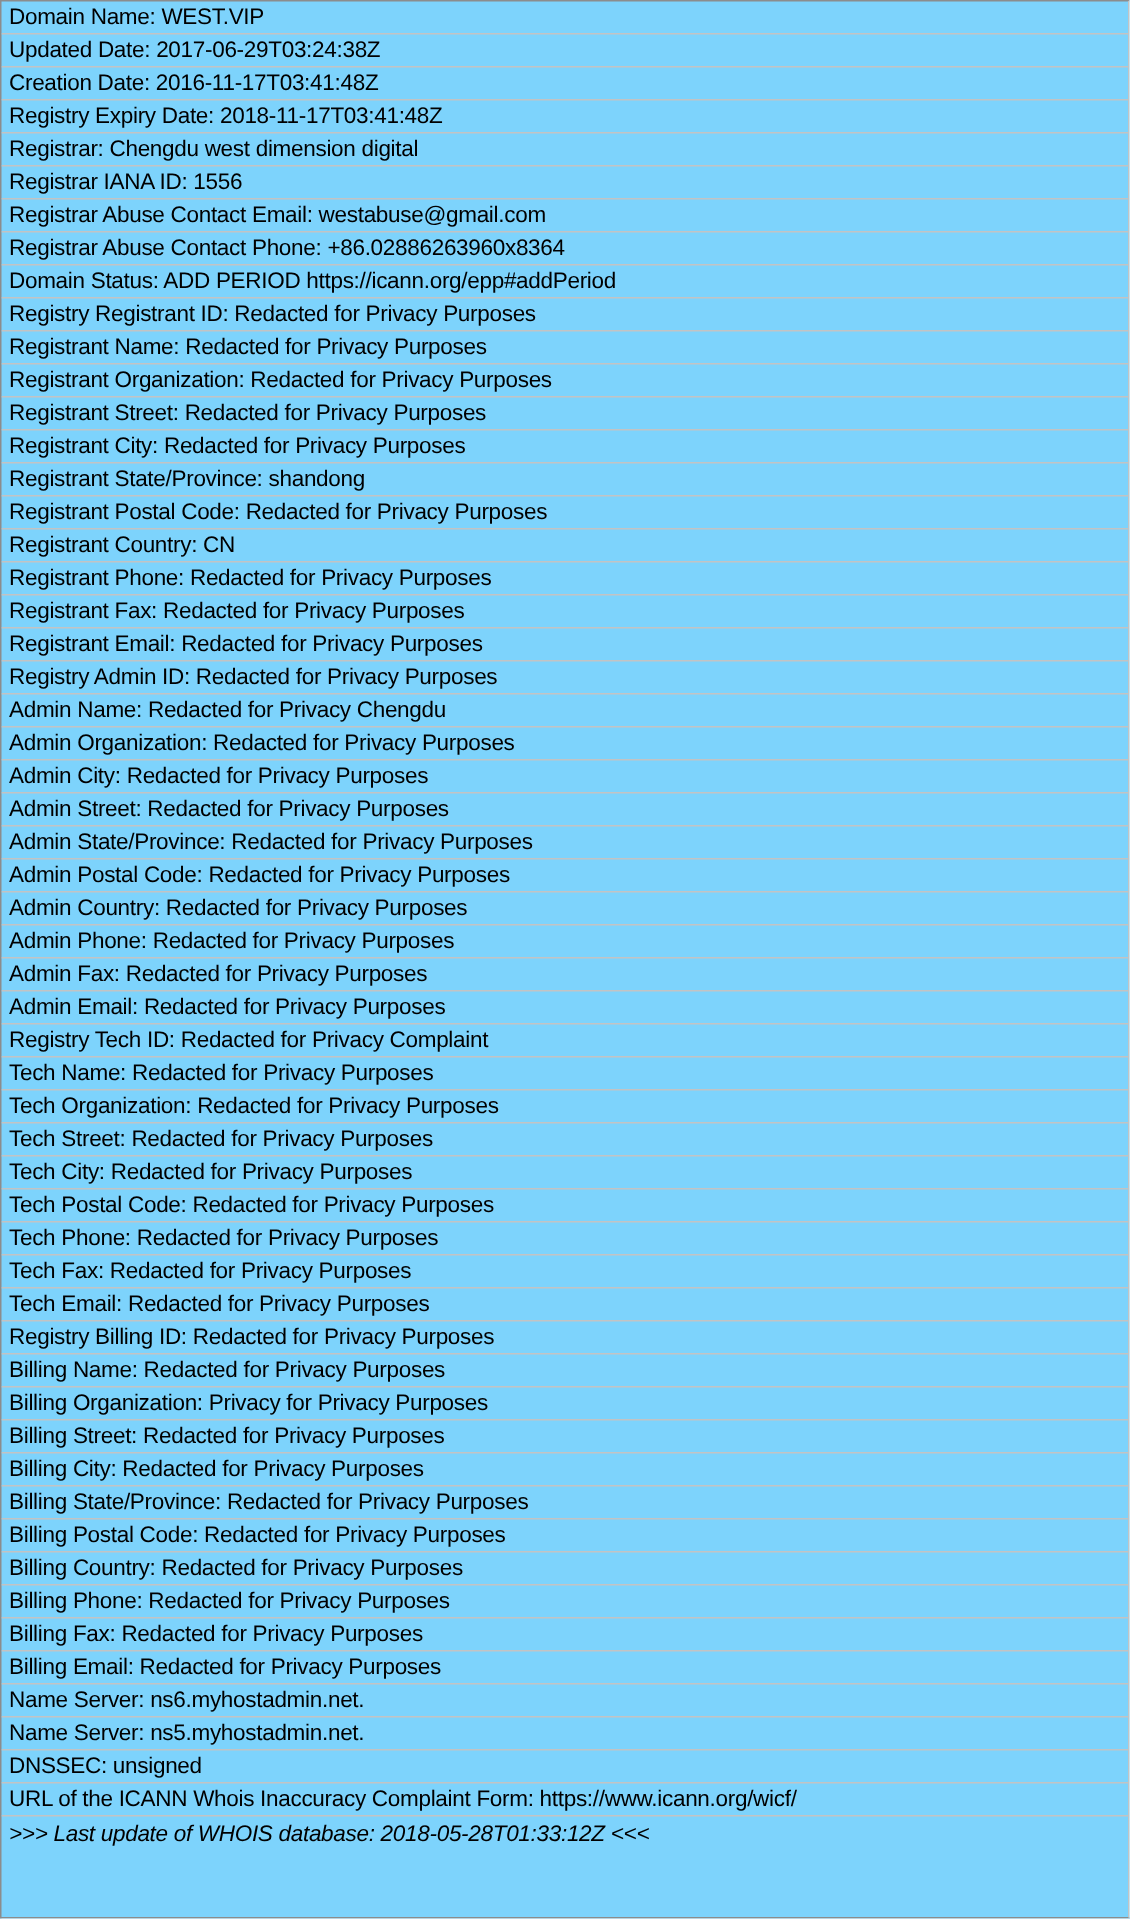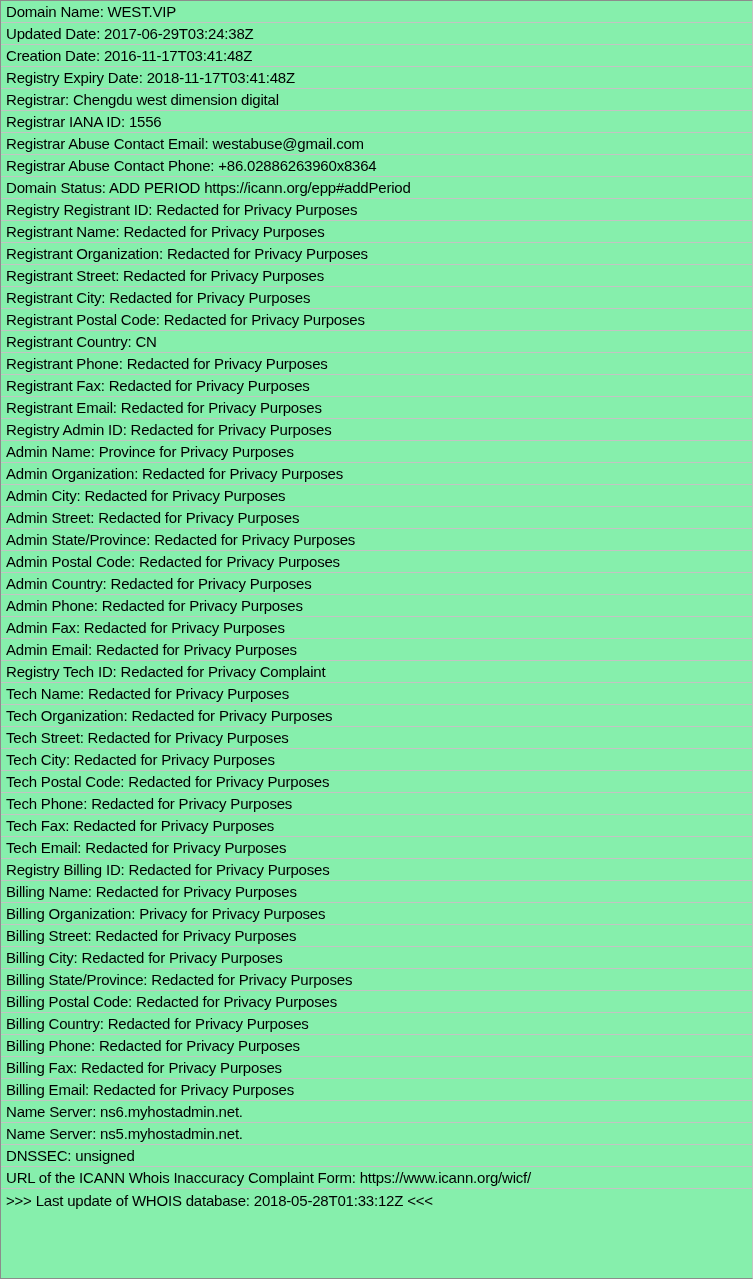--- a/index.html
+++ b/index.html
@@ -6,40 +6,41 @@
     margin: 0;
     padding: 0;
     background: #ffffff;
   }
   .whois-table {
     width: 753px;
     height: 1279px;
     box-sizing: border-box;
     border: 1px solid #8c8c8c;
     border-right-color: #c3c3c3;
-    background: #86efac;
+    background: #7dd3fc;
     font-family: "Liberation Sans", "DejaVu Sans", sans-serif;
     overflow: hidden;
   }
   .row {
     height: 22px;
     box-sizing: border-box;
     border-bottom: 1px solid #c3c3c3;
     display: flex;
     align-items: center;
     padding-left: 5px;
     font-size: 15px;
     line-height: 21px;
     letter-spacing: -0.2px;
     color: #000000;
     white-space: nowrap;
     overflow: hidden;
   }
   .row:last-child {
     border-bottom: none;
+    font-style: italic;
   }
 </style>
 </head>
 <body>
 
 <div class="whois-table">
     <div class="row">
       <span>Domain Name: WEST.VIP</span>
     </div>
     <div class="row">
@@ -75,39 +76,42 @@
     <div class="row">
       <span>Registrant Organization: Redacted for Privacy Purposes</span>
     </div>
     <div class="row">
       <span>Registrant Street: Redacted for Privacy Purposes</span>
     </div>
     <div class="row">
       <span>Registrant City: Redacted for Privacy Purposes</span>
     </div>
     <div class="row">
+      <span>Registrant State/Province: shandong</span>
+    </div>
+    <div class="row">
       <span>Registrant Postal Code: Redacted for Privacy Purposes</span>
     </div>
     <div class="row">
       <span>Registrant Country: CN</span>
     </div>
     <div class="row">
       <span>Registrant Phone: Redacted for Privacy Purposes</span>
     </div>
     <div class="row">
       <span>Registrant Fax: Redacted for Privacy Purposes</span>
     </div>
     <div class="row">
       <span>Registrant Email: Redacted for Privacy Purposes</span>
     </div>
     <div class="row">
       <span>Registry Admin ID: Redacted for Privacy Purposes</span>
     </div>
     <div class="row">
-      <span>Admin Name: Province for Privacy Purposes</span>
+      <span>Admin Name: Redacted for Privacy Chengdu</span>
     </div>
     <div class="row">
       <span>Admin Organization: Redacted for Privacy Purposes</span>
     </div>
     <div class="row">
       <span>Admin City: Redacted for Privacy Purposes</span>
     </div>
     <div class="row">
       <span>Admin Street: Redacted for Privacy Purposes</span>
     </div>

